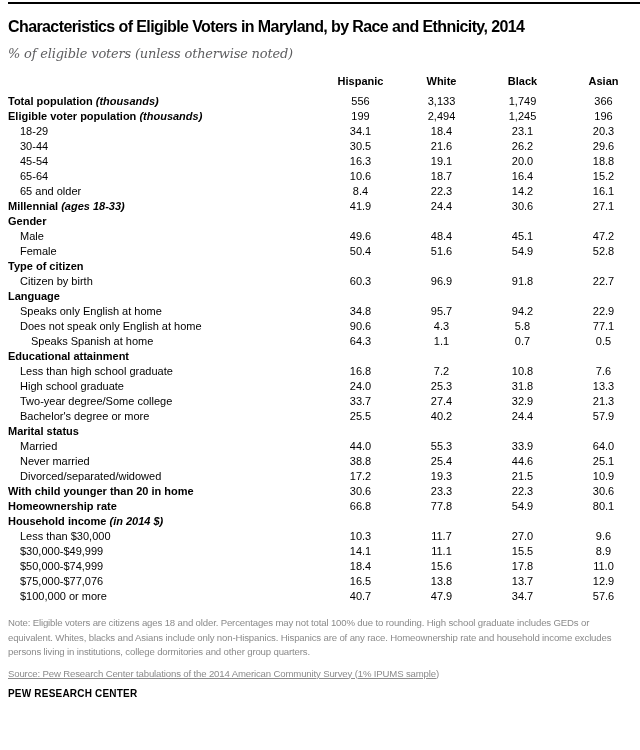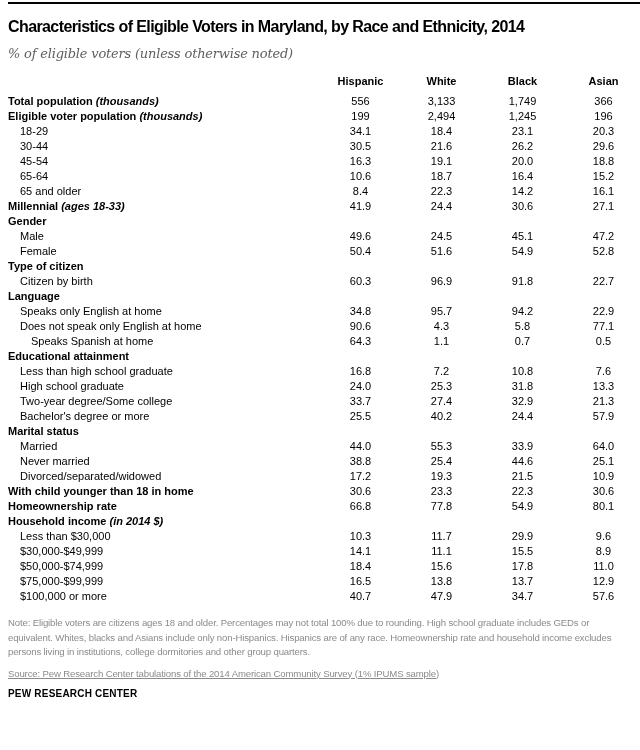--- a/index.html
+++ b/index.html
@@ -170,21 +170,21 @@
         <tr class="section">
           <td class="label ind0"><span>Gender</span></td>
           <td class="num"></td>
           <td class="num"></td>
           <td class="num"></td>
           <td class="num"></td>
         </tr>
         <tr class="plain">
           <td class="label ind1"><span>Male</span></td>
           <td class="num">49.6</td>
-          <td class="num">24.5</td>
+          <td class="num">48.4</td>
           <td class="num">45.1</td>
           <td class="num">47.2</td>
         </tr>
         <tr class="plain">
           <td class="label ind1"><span>Female</span></td>
           <td class="num">50.4</td>
           <td class="num">51.6</td>
           <td class="num">54.9</td>
           <td class="num">52.8</td>
         </tr>
@@ -287,21 +287,21 @@
           <td class="num">25.1</td>
         </tr>
         <tr class="plain">
           <td class="label ind1"><span>Divorced/separated/widowed</span></td>
           <td class="num">17.2</td>
           <td class="num">19.3</td>
           <td class="num">21.5</td>
           <td class="num">10.9</td>
         </tr>
         <tr class="bold">
-          <td class="label ind0"><span>With child younger than 18 in home</span></td>
+          <td class="label ind0"><span>With child younger than 20 in home</span></td>
           <td class="num">30.6</td>
           <td class="num">23.3</td>
           <td class="num">22.3</td>
           <td class="num">30.6</td>
         </tr>
         <tr class="bold">
           <td class="label ind0"><span>Homeownership rate</span></td>
           <td class="num">66.8</td>
           <td class="num">77.8</td>
           <td class="num">54.9</td>
@@ -311,39 +311,39 @@
           <td class="label ind0"><span>Household income</span><span class="it"> (in 2014 $)</span></td>
           <td class="num"></td>
           <td class="num"></td>
           <td class="num"></td>
           <td class="num"></td>
         </tr>
         <tr class="plain">
           <td class="label ind1"><span>Less than $30,000</span></td>
           <td class="num">10.3</td>
           <td class="num">11.7</td>
-          <td class="num">29.9</td>
+          <td class="num">27.0</td>
           <td class="num">9.6</td>
         </tr>
         <tr class="plain">
           <td class="label ind1"><span>$30,000-$49,999</span></td>
           <td class="num">14.1</td>
           <td class="num">11.1</td>
           <td class="num">15.5</td>
           <td class="num">8.9</td>
         </tr>
         <tr class="plain">
           <td class="label ind1"><span>$50,000-$74,999</span></td>
           <td class="num">18.4</td>
           <td class="num">15.6</td>
           <td class="num">17.8</td>
           <td class="num">11.0</td>
         </tr>
         <tr class="plain">
-          <td class="label ind1"><span>$75,000-$99,999</span></td>
+          <td class="label ind1"><span>$75,000-$77,076</span></td>
           <td class="num">16.5</td>
           <td class="num">13.8</td>
           <td class="num">13.7</td>
           <td class="num">12.9</td>
         </tr>
         <tr class="plain">
           <td class="label ind1"><span>$100,000 or more</span></td>
           <td class="num">40.7</td>
           <td class="num">47.9</td>
           <td class="num">34.7</td>

